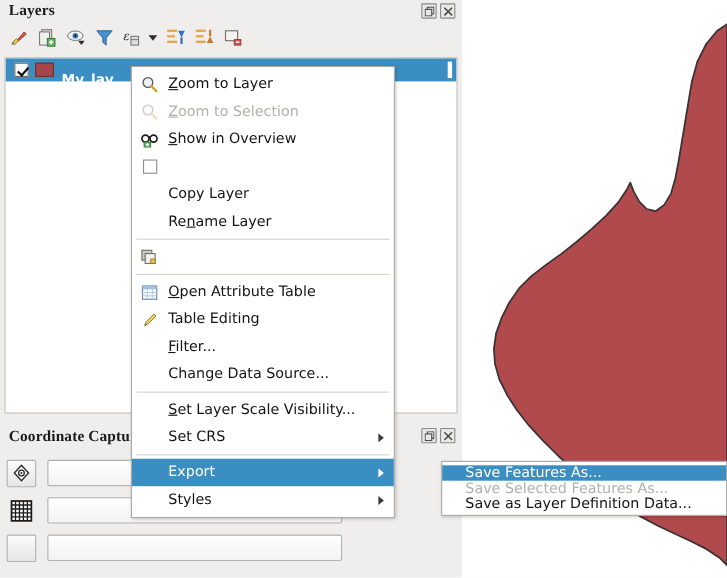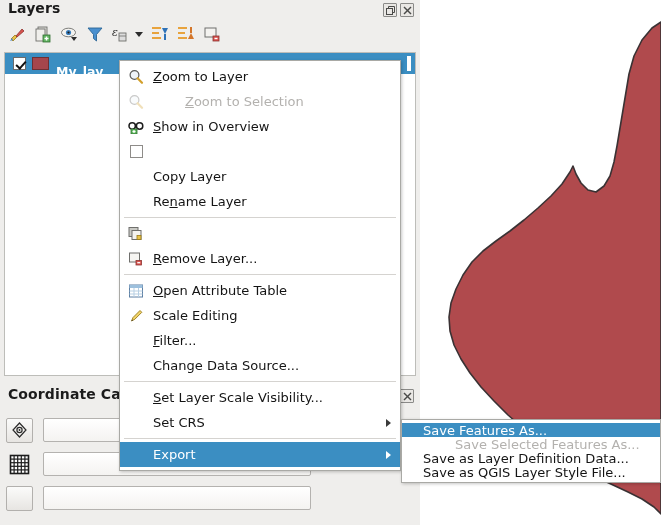--- a/index.html
+++ b/index.html
@@ -40,20 +40,22 @@
     position: absolute;
     left: 0; top: 0;
     width: 420px; height: 392px;
     background: #efeeec;
   }
   .panel-title-bar {
     position: relative;
     height: 22px;
     padding: 0 0 0 8px;
     display: flex;
+    align-items: center;
+    font-family: Liberation Serif, serif;
   }
   .panel-title {
     font-size: 14px;
     font-weight: 600;
     color: #1b1b1b;
     letter-spacing: 0.1px;
   }
   .panel-title-buttons {
     position: absolute;
     right: 6px; top: 3px;
@@ -188,21 +190,21 @@
     background: linear-gradient(#ffffff,#f4f3f1);
     border: 1px solid #b4b2af;
     border-radius: 2px;
     box-sizing: border-box;
   }
 
   
   #context-menu {
     position: absolute;
     left: 119px; top: 60px;
-    width: 282px;
+    width: 240px;
     background: #ffffff;
     border: 1px solid #a9a9a5;
     box-shadow: 1px 1px 3px rgba(0,0,0,0.22);
     padding: 3px 0;
     box-sizing: border-box;
   }
   .menu-item {
     height: 25px;
     display: flex;
     align-items: center;
@@ -215,21 +217,21 @@
     margin-right: 8px;
     flex: none;
     display: flex; align-items: center; justify-content: center;
   }
   .menu-item .mi-icon svg { display: block; }
   .menu-item .mi-label {
     font-size: 13px;
     color: #141414;
     white-space: nowrap;
   }
-  .menu-item.disabled .mi-label { color: #b3b1ae; margin-left: 32px; }
+  .menu-item.disabled .mi-label { color: #b3b1ae; }
   .menu-item.disabled .mi-icon { opacity: 0.32; }
   .menu-item.selected { background: #3b8ec2; }
   .menu-item.selected .mi-label { color: #ffffff; }
   .menu-sep {
     height: 1px;
     background: #d5d3d0;
     margin: 3px 4px;
   }
   .mnemo { text-decoration: underline; }
   .submenu-arrow {
@@ -487,30 +489,20 @@
   <div class="menu-item">
     <span class="mi-icon">
       <svg width="16" height="16" viewBox="0 0 16 16">
         <rect x="1" y="1.5" width="9" height="9" fill="#c9c9c4" stroke="#6f6f6c" stroke-width="1"></rect>
         <rect x="4" y="4.5" width="9" height="9" fill="#f4f3f0" stroke="#6f6f6c" stroke-width="1"></rect>
         <rect x="9" y="9.5" width="4" height="4" fill="#e8c24a" stroke="#9a7b18" stroke-width="0.8"></rect>
       </svg>
     </span>
   </div>
 
-  <div class="menu-item">
-    <span class="mi-icon">
-      <svg width="16" height="16" viewBox="0 0 16 16">
-        <rect x="1.5" y="2" width="10" height="9" fill="#f6f5f2" stroke="#6f6f6c" stroke-width="1"></rect>
-        <rect x="8" y="9.5" width="5.5" height="4.5" fill="#d9534f" stroke="#8d3330" stroke-width="0.8"></rect>
-        <line x1="9.3" y1="11.7" x2="12.2" y2="11.7" stroke="#fff" stroke-width="1.3"></line>
-      </svg>
-    </span>
-    <span class="mi-label"><span class="mnemo">R</span>emove Layer...</span>
-  </div>
 
   <div class="menu-sep"></div>
 
   <div class="menu-item">
     <span class="mi-icon">
       <svg width="16" height="16" viewBox="0 0 16 16">
         <rect x="1.5" y="2" width="13" height="12" fill="#ffffff" stroke="#5c7fa3" stroke-width="1"></rect>
         <rect x="1.5" y="2" width="13" height="3" fill="#9dc0dd"></rect>
         <line x1="1.5" y1="8" x2="14.5" y2="8" stroke="#b7cfe3" stroke-width="1"></line>
         <line x1="1.5" y1="11" x2="14.5" y2="11" stroke="#b7cfe3" stroke-width="1"></line>
@@ -521,21 +513,21 @@
     <span class="mi-label"><span class="mnemo">O</span>pen Attribute Table</span>
   </div>
 
   <div class="menu-item">
     <span class="mi-icon">
       <svg width="16" height="16" viewBox="0 0 16 16">
         <path d="M3.5 13 L5 9.5 L12 2.5 L13.8 4.3 L6.8 11.3 Z" fill="#f0d36a" stroke="#9a7b18" stroke-width="0.9"></path>
         <path d="M3.5 13 L5 12.4 L4.1 11.5 Z" fill="#3a3a3a"></path>
       </svg>
     </span>
-    <span class="mi-label">Scale Editing</span>
+    <span class="mi-label">Table Editing</span>
   </div>
 
   <div class="menu-item">
     <span class="mi-icon"></span>
     <span class="mi-label"><span class="mnemo">F</span>ilter...</span>
   </div>
 
   <div class="menu-item">
     <span class="mi-icon"></span>
     <span class="mi-label">Change Data Source...</span>
@@ -555,29 +547,31 @@
   </div>
 
   <div class="menu-sep"></div>
 
   <div class="menu-item selected">
     <span class="mi-icon"></span>
     <span class="mi-label">Export</span>
     <span class="submenu-arrow"></span>
   </div>
 
+  <div class="menu-item">
+    <span class="mi-icon"></span>
+    <span class="mi-label">Styles</span>
+    <span class="submenu-arrow"></span>
+  </div>
 
 </div>
 
 <div id="export-submenu">
   <div class="menu-item selected">
     <span class="mi-label">Save Features As...</span>
   </div>
   <div class="menu-item disabled">
     <span class="mi-label">Save Selected Features As...</span>
   </div>
   <div class="menu-item">
     <span class="mi-label">Save as Layer Definition Data...</span>
   </div>
-  <div class="menu-item">
-    <span class="mi-label">Save as QGIS Layer Style File...</span>
-  </div>
 </div>
 
 </body></html>

